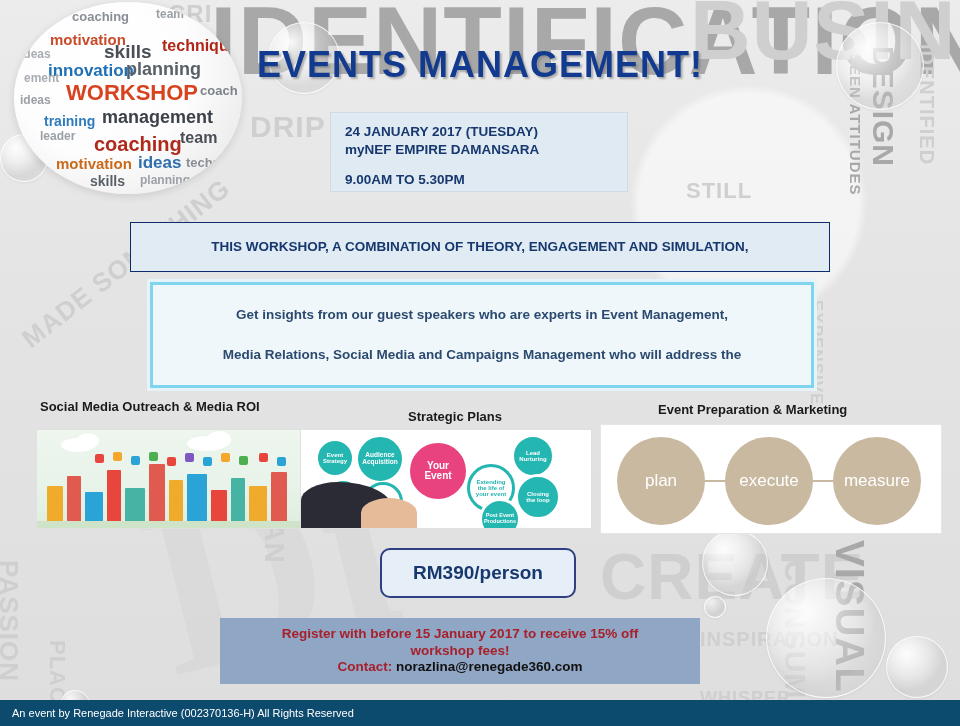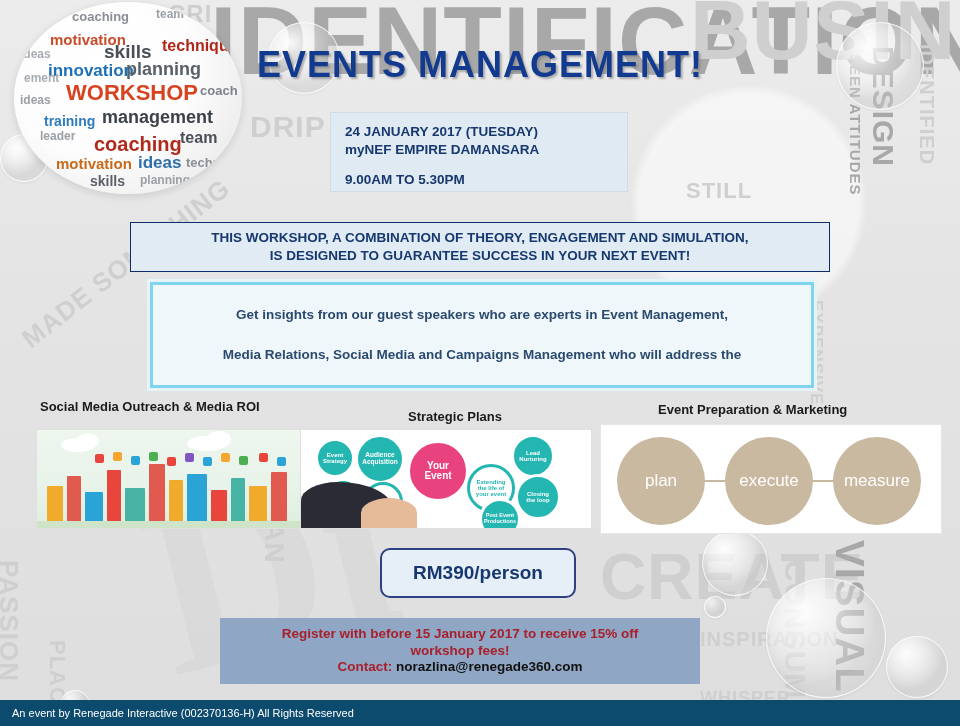--- a/index.html
+++ b/index.html
@@ -408,21 +408,20 @@
 
   <div class="date-box">
     <div>24 JANUARY 2017 (TUESDAY)</div>
     <div>myNEF EMPIRE DAMANSARA</div>
     <div class="spacer"></div>
     <div>9.00AM TO 5.30PM</div>
   </div>
 
   <div class="theory-box">
     <div>THIS WORKSHOP, A COMBINATION OF THEORY, ENGAGEMENT AND SIMULATION,</div>
-    <div>IS DESIGNED TO GUARANTEE SUCCESS IN YOUR NEXT EVENT!</div>
   </div>
 
   <div class="insight-box">
     <div>Get insights from our guest speakers who are experts in Event Management,</div>
     <div>Media Relations, Social Media and Campaigns Management who will address the</div>
   </div>
 
   <div class="cap cap1">Social Media Outreach &amp; Media ROI</div>
   <div class="cap cap2">Strategic Plans</div>
   <div class="cap cap3">Event  Preparation &amp; Marketing</div>

